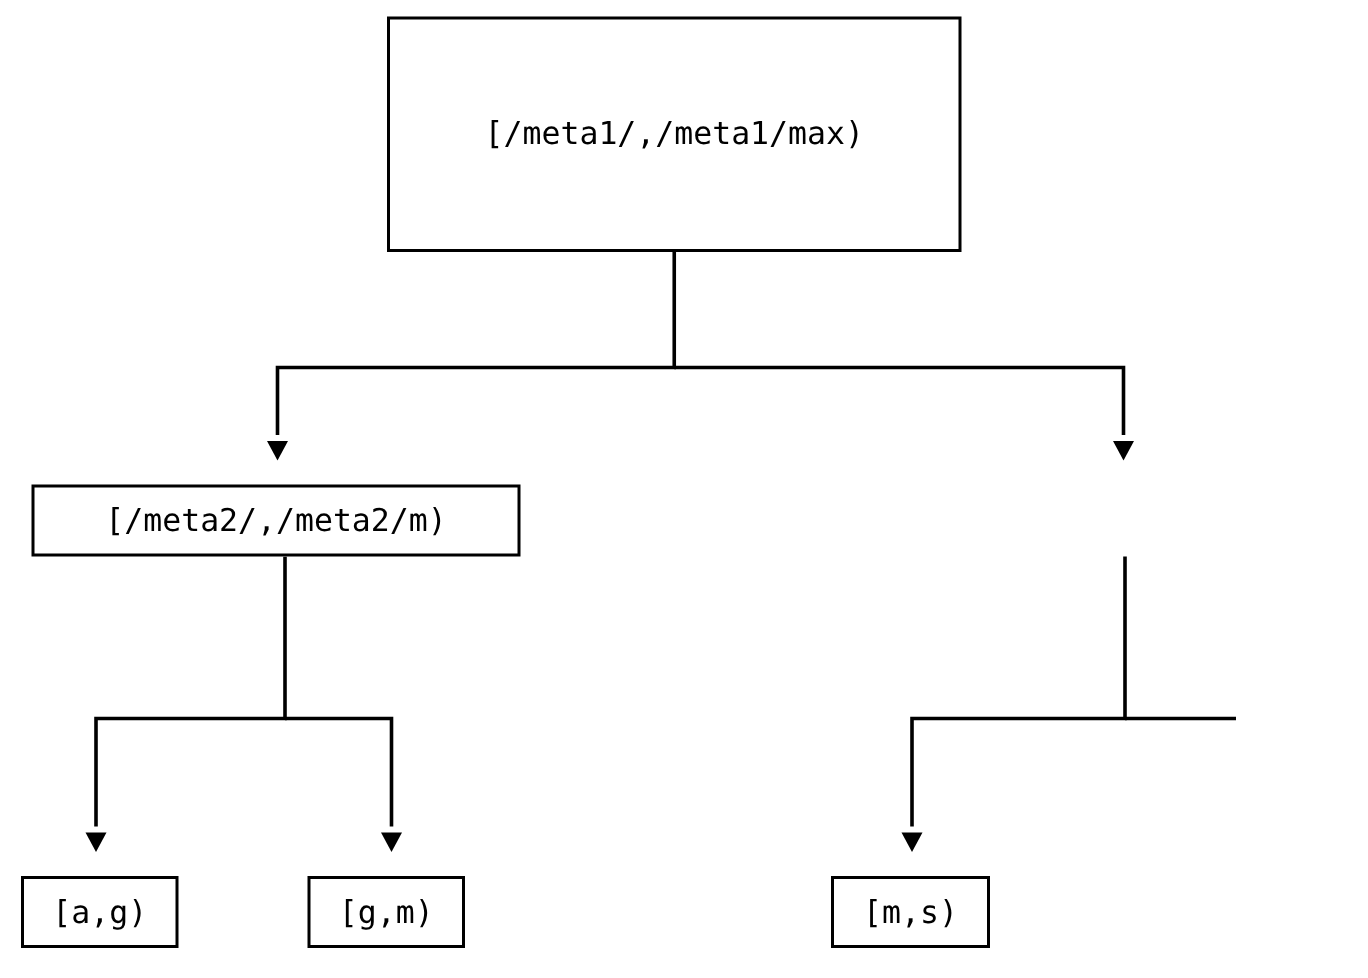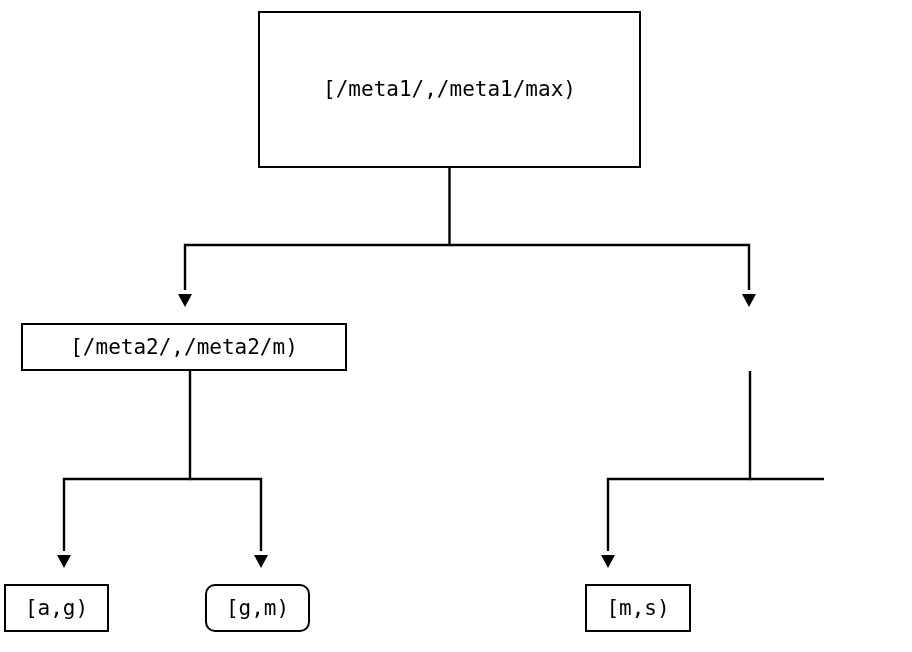--- a/index.html
+++ b/index.html
@@ -74,20 +74,20 @@
 
     <path class="edge-line" d="M 750 479 L 848 479 L 848 551"></path>
     <polygon class="edge-arrow" points="841,555 855,555 848,568"></polygon>
   </svg>
 
   <div class="node" style="left:258px; top:11px; width:383px; height:157px;">[/meta1/,/meta1/max)</div>
 
   <div class="node" style="left:21px; top:323px; width:326px; height:48px;">[/meta2/,/meta2/m)</div>
 
 
-  <div class="node" style="left:4px; top:584px; width:105px; height:48px;">[a,g)</div>
+  <div class="node" style="left:14px; top:584px; width:105px; height:48px;">[a,g)</div>
 
-  <div class="node" style="left:205px; top:584px; width:105px; height:48px;border-radius:10px;">[g,m)</div>
+  <div class="node" style="left:205px; top:584px; width:105px; height:48px;">[g,m)</div>
 
-  <div class="node" style="left:554px; top:584px; width:106px; height:48px;margin-left:31px;">[m,s)</div>
+  <div class="node" style="left:554px; top:584px; width:106px; height:48px;">[m,s)</div>
 
 
 </div>
 
 </body></html>

